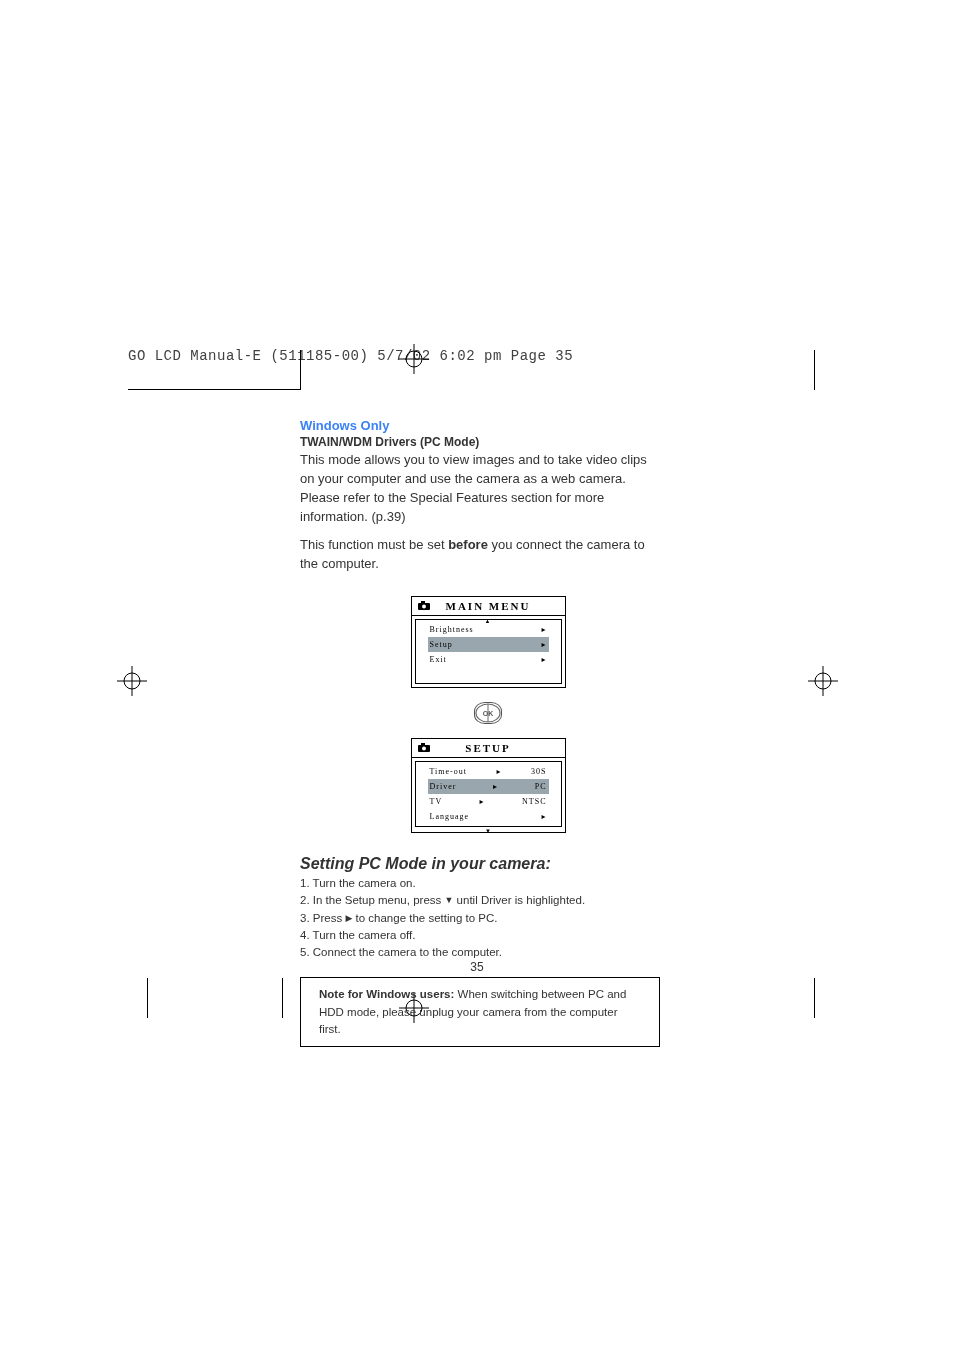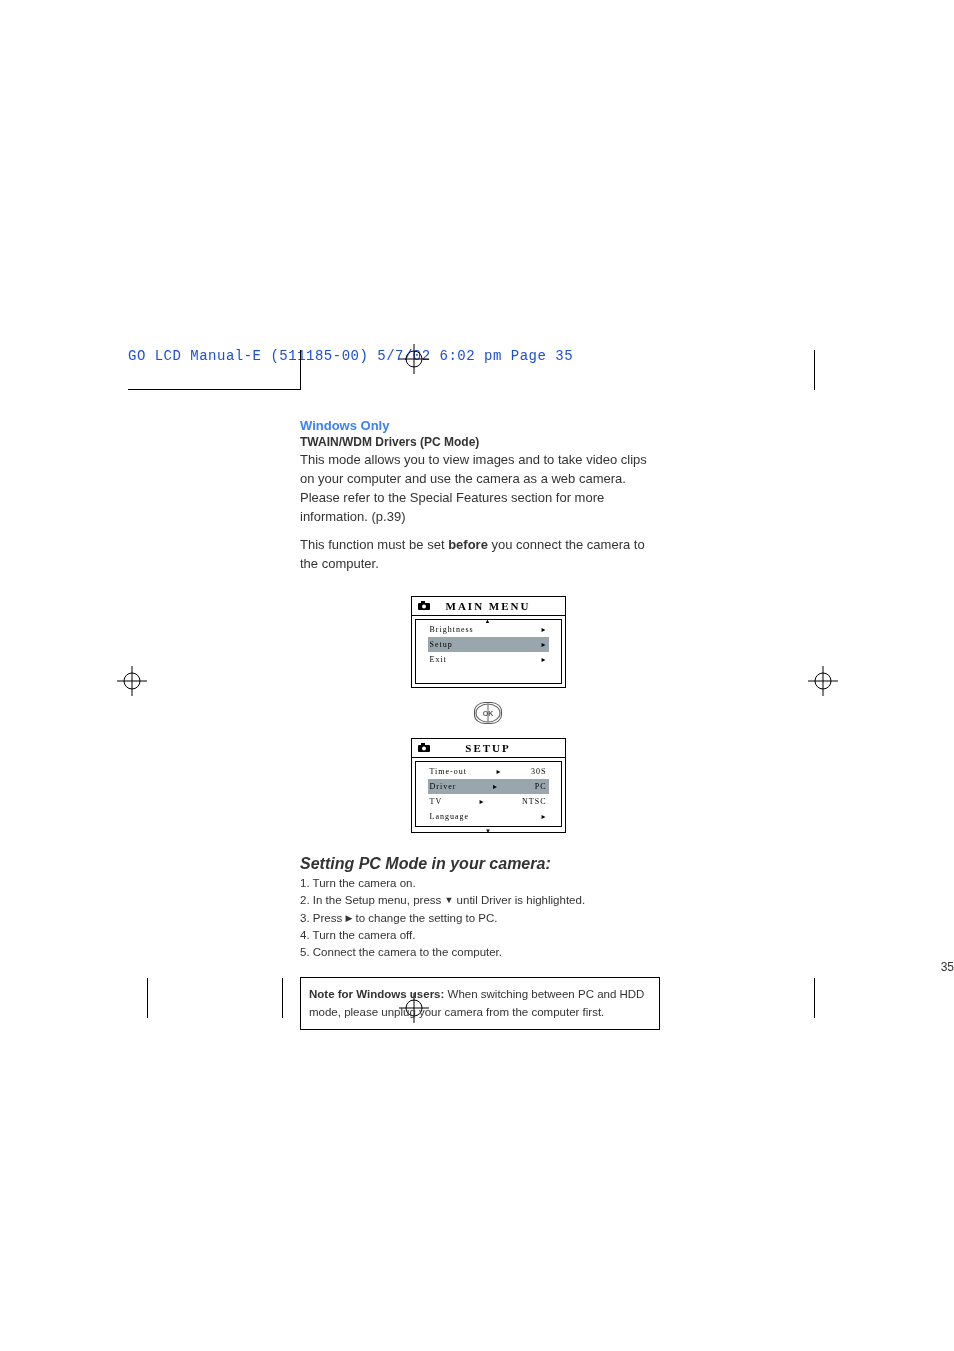--- a/index.html
+++ b/index.html
@@ -10,21 +10,21 @@
       font-family: Verdana, Arial, sans-serif;
       position: relative;
     }
     .header-line {
       position: absolute;
       top: 348px;
       left: 128px;
       font-family: "Courier New", monospace;
       font-size: 14px;
       letter-spacing: 0.5px;
-      color: #1d4ed8;
+      color: #404040;
     }
     .crop-tl {
       position: absolute;
       top: 370px;
       left: 128px;
       width: 172px;
       height: 20px;
       border-bottom: 1px solid #000;
     }
     .crop-tl::after {
@@ -214,34 +214,34 @@
       color: #333;
       line-height: 1.5;
     }
     .steps .tri {
       font-size: 9px;
       vertical-align: middle;
     }
     .note-box {
       border: 1px solid #000;
       margin-top: 16px;
-      padding: 8px 8px;
+      padding: 8px 18px;
       font-size: 11.5px;
       color: #333;
       line-height: 1.5;
     }
     .note-box .nb {
       font-weight: bold;
     }
     .page-num {
       position: absolute;
       top: 960px;
       left: 0;
       width: 954px;
-      text-align: right;
+      text-align: center;
       font-size: 12px;
       color: #333;
     }
   </style>
 </head>
 <body>
 
 <div class="header-line">GO LCD Manual-E (511185-00)   5/7/02  6:02 pm  Page 35</div>
 
 <div class="crop-tl"></div>

